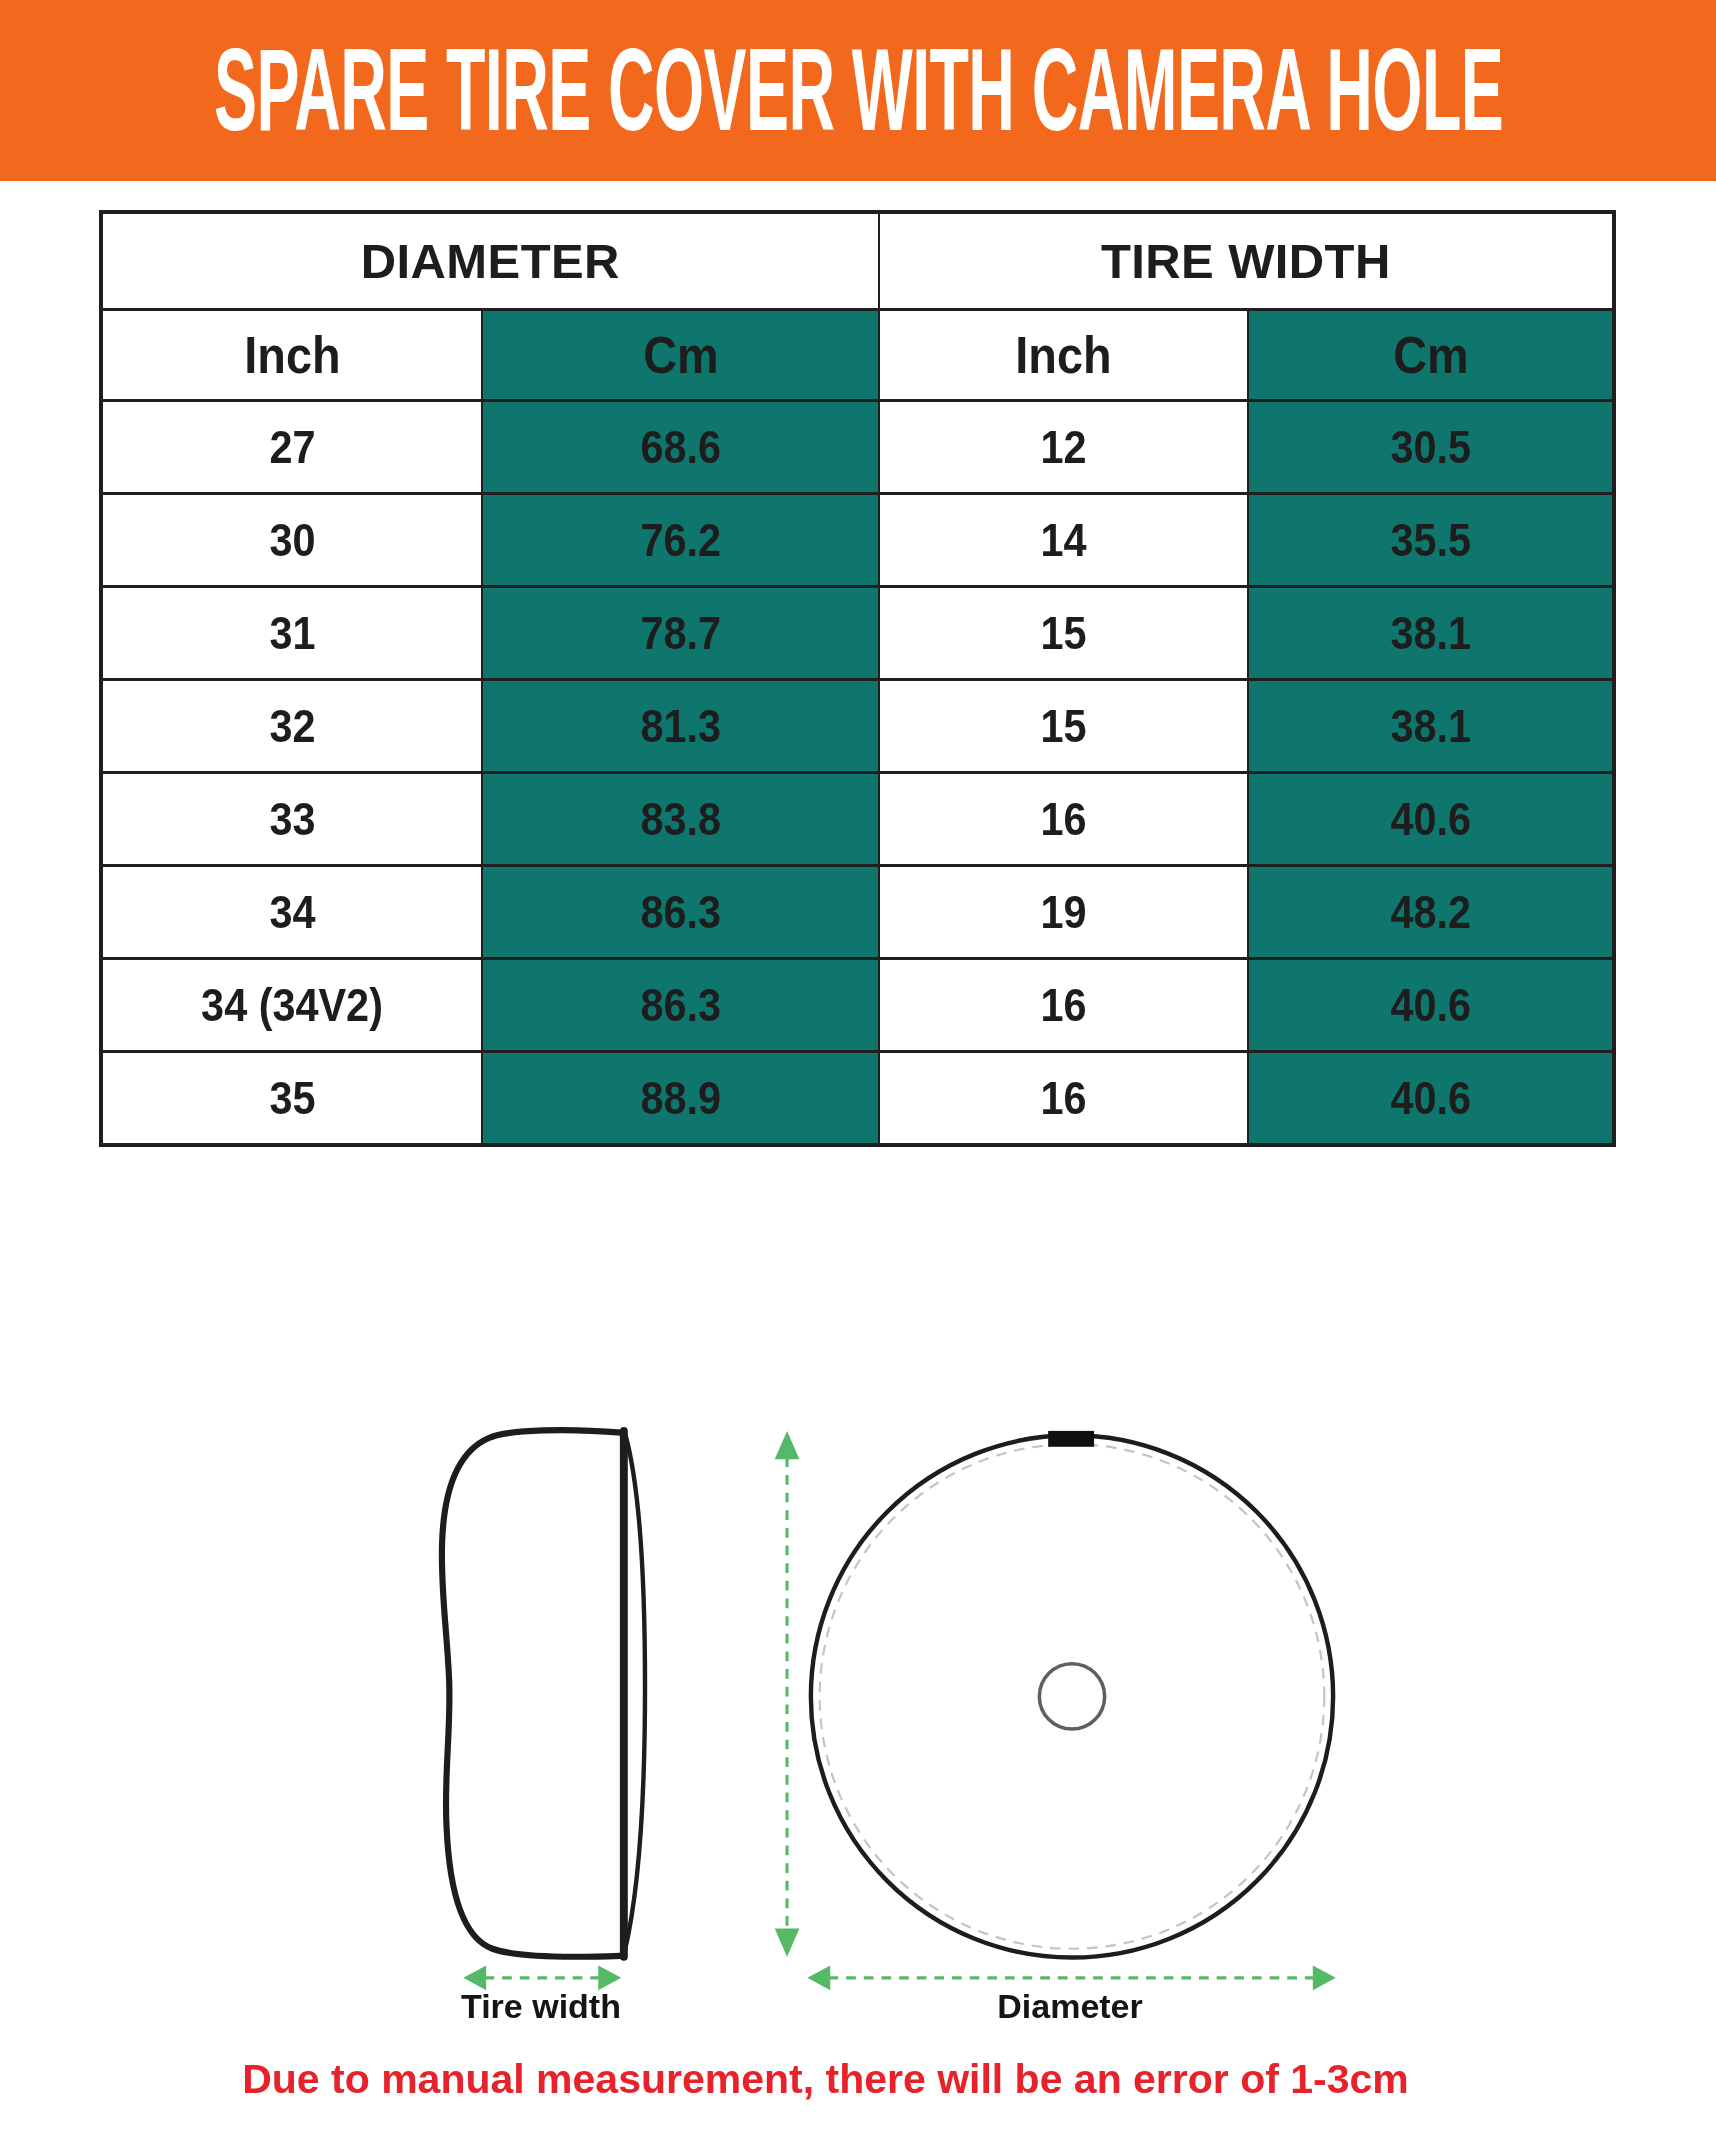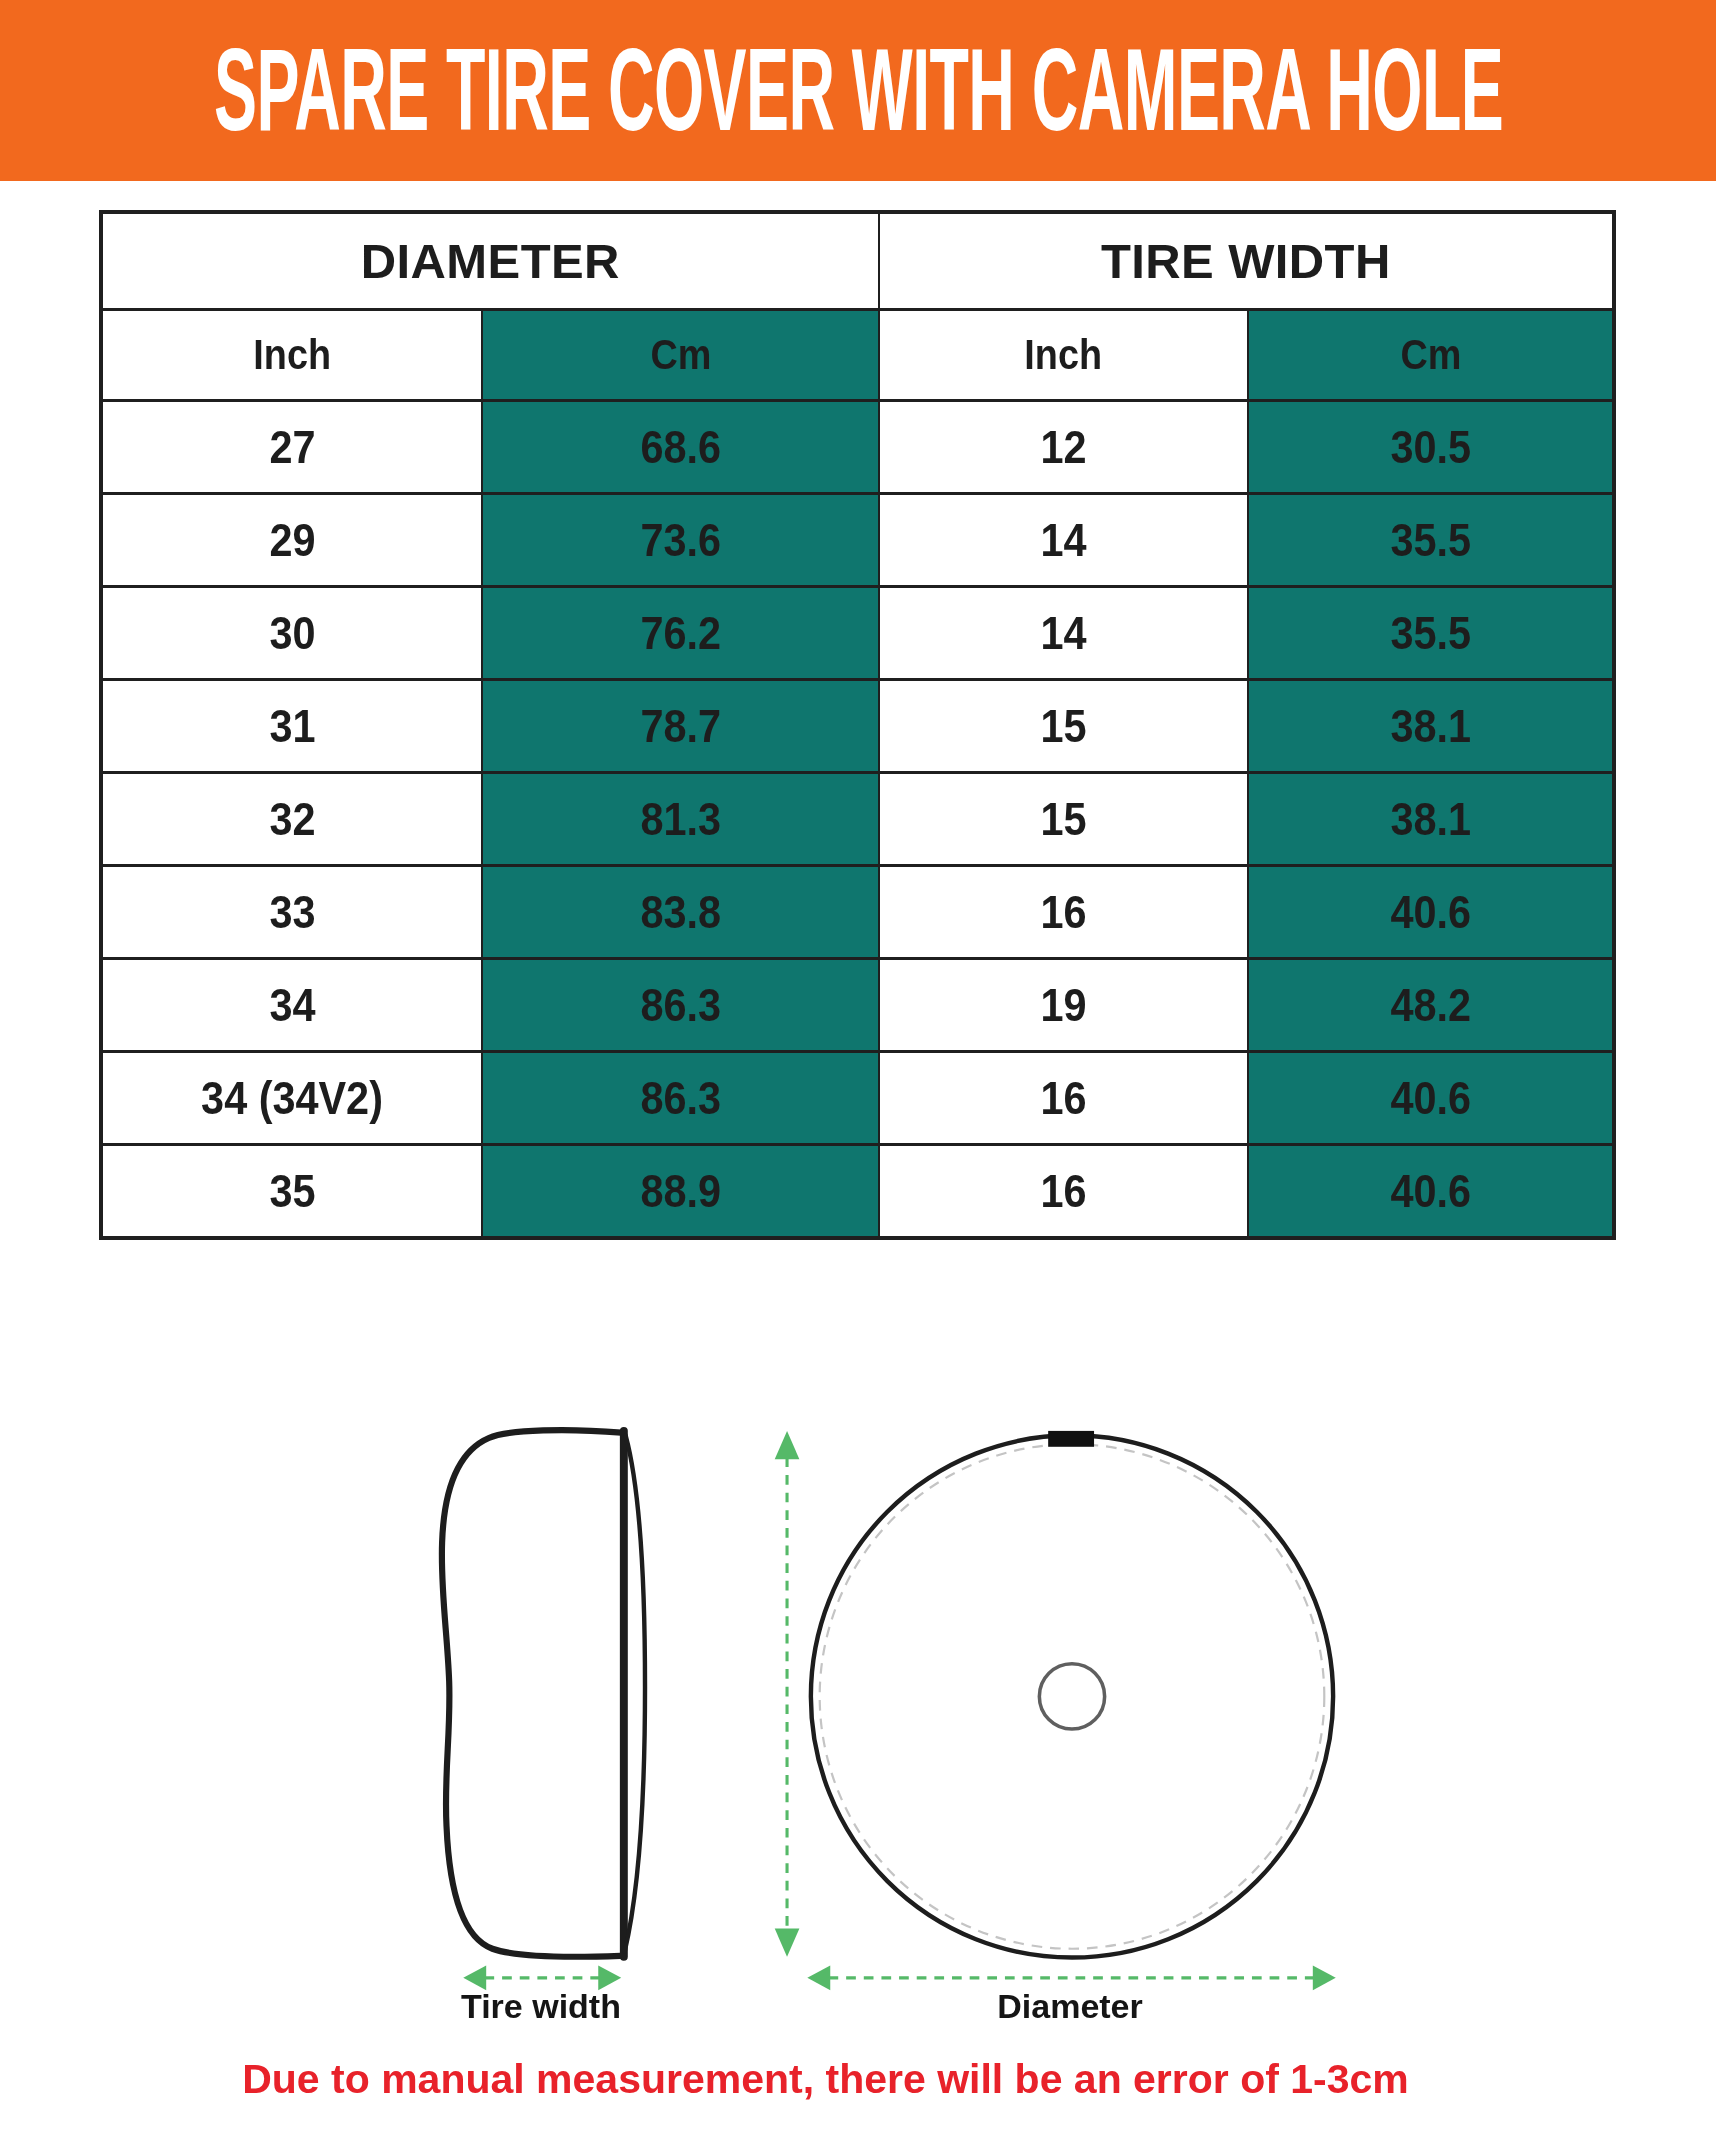--- a/index.html
+++ b/index.html
@@ -26,21 +26,21 @@
     background:#ffffff; color:#1d1d1d;
     border:4.4px solid #1f1f1f;
   }
   .size-table th, .size-table td {
     border-top:3.5px solid #1f1f1f; border-bottom:3.5px solid #1f1f1f;
     border-left:2.6px solid #1f1f1f; border-right:2.6px solid #1f1f1f;
     text-align:center; vertical-align:middle; padding:0;
     font-weight:bold;
   }
   .row-group th { height:94px; font-size:49px; letter-spacing:0.4px; }
-  .row-sub   th { height:88px; font-size:42px; }
+  .row-sub   th { height:88px; font-size:52px; }
   .size-table td { height:90px; font-size:46px; }
   .shade { background:#0f766e; }
   .cond { display:inline-block; transform:scaleX(0.9); white-space:nowrap; }
 
   
   .diagram-svg { position:absolute; left:0; top:0; width:1717px; height:2149px; }
   .diag-label {
     position:absolute; width:300px; text-align:center;
     font-size:34px; font-weight:bold; color:#151515;
   }
@@ -79,26 +79,20 @@
         <th class="shade"><span class="cond">Cm</span></th>
         <th><span class="cond">Inch</span></th>
         <th class="shade"><span class="cond">Cm</span></th>
       </tr>
 
       <tr>
         <td><span class="cond">27</span></td>
         <td class="shade"><span class="cond">68.6</span></td>
         <td><span class="cond">12</span></td>
         <td class="shade"><span class="cond">30.5</span></td>
-      </tr>
-      <tr>
-        <td><span class="cond">29</span></td>
-        <td class="shade"><span class="cond">73.6</span></td>
-        <td><span class="cond">14</span></td>
-        <td class="shade"><span class="cond">35.5</span></td>
       </tr>
       <tr>
         <td><span class="cond">30</span></td>
         <td class="shade"><span class="cond">76.2</span></td>
         <td><span class="cond">14</span></td>
         <td class="shade"><span class="cond">35.5</span></td>
       </tr>
       <tr>
         <td><span class="cond">31</span></td>
         <td class="shade"><span class="cond">78.7</span></td>

